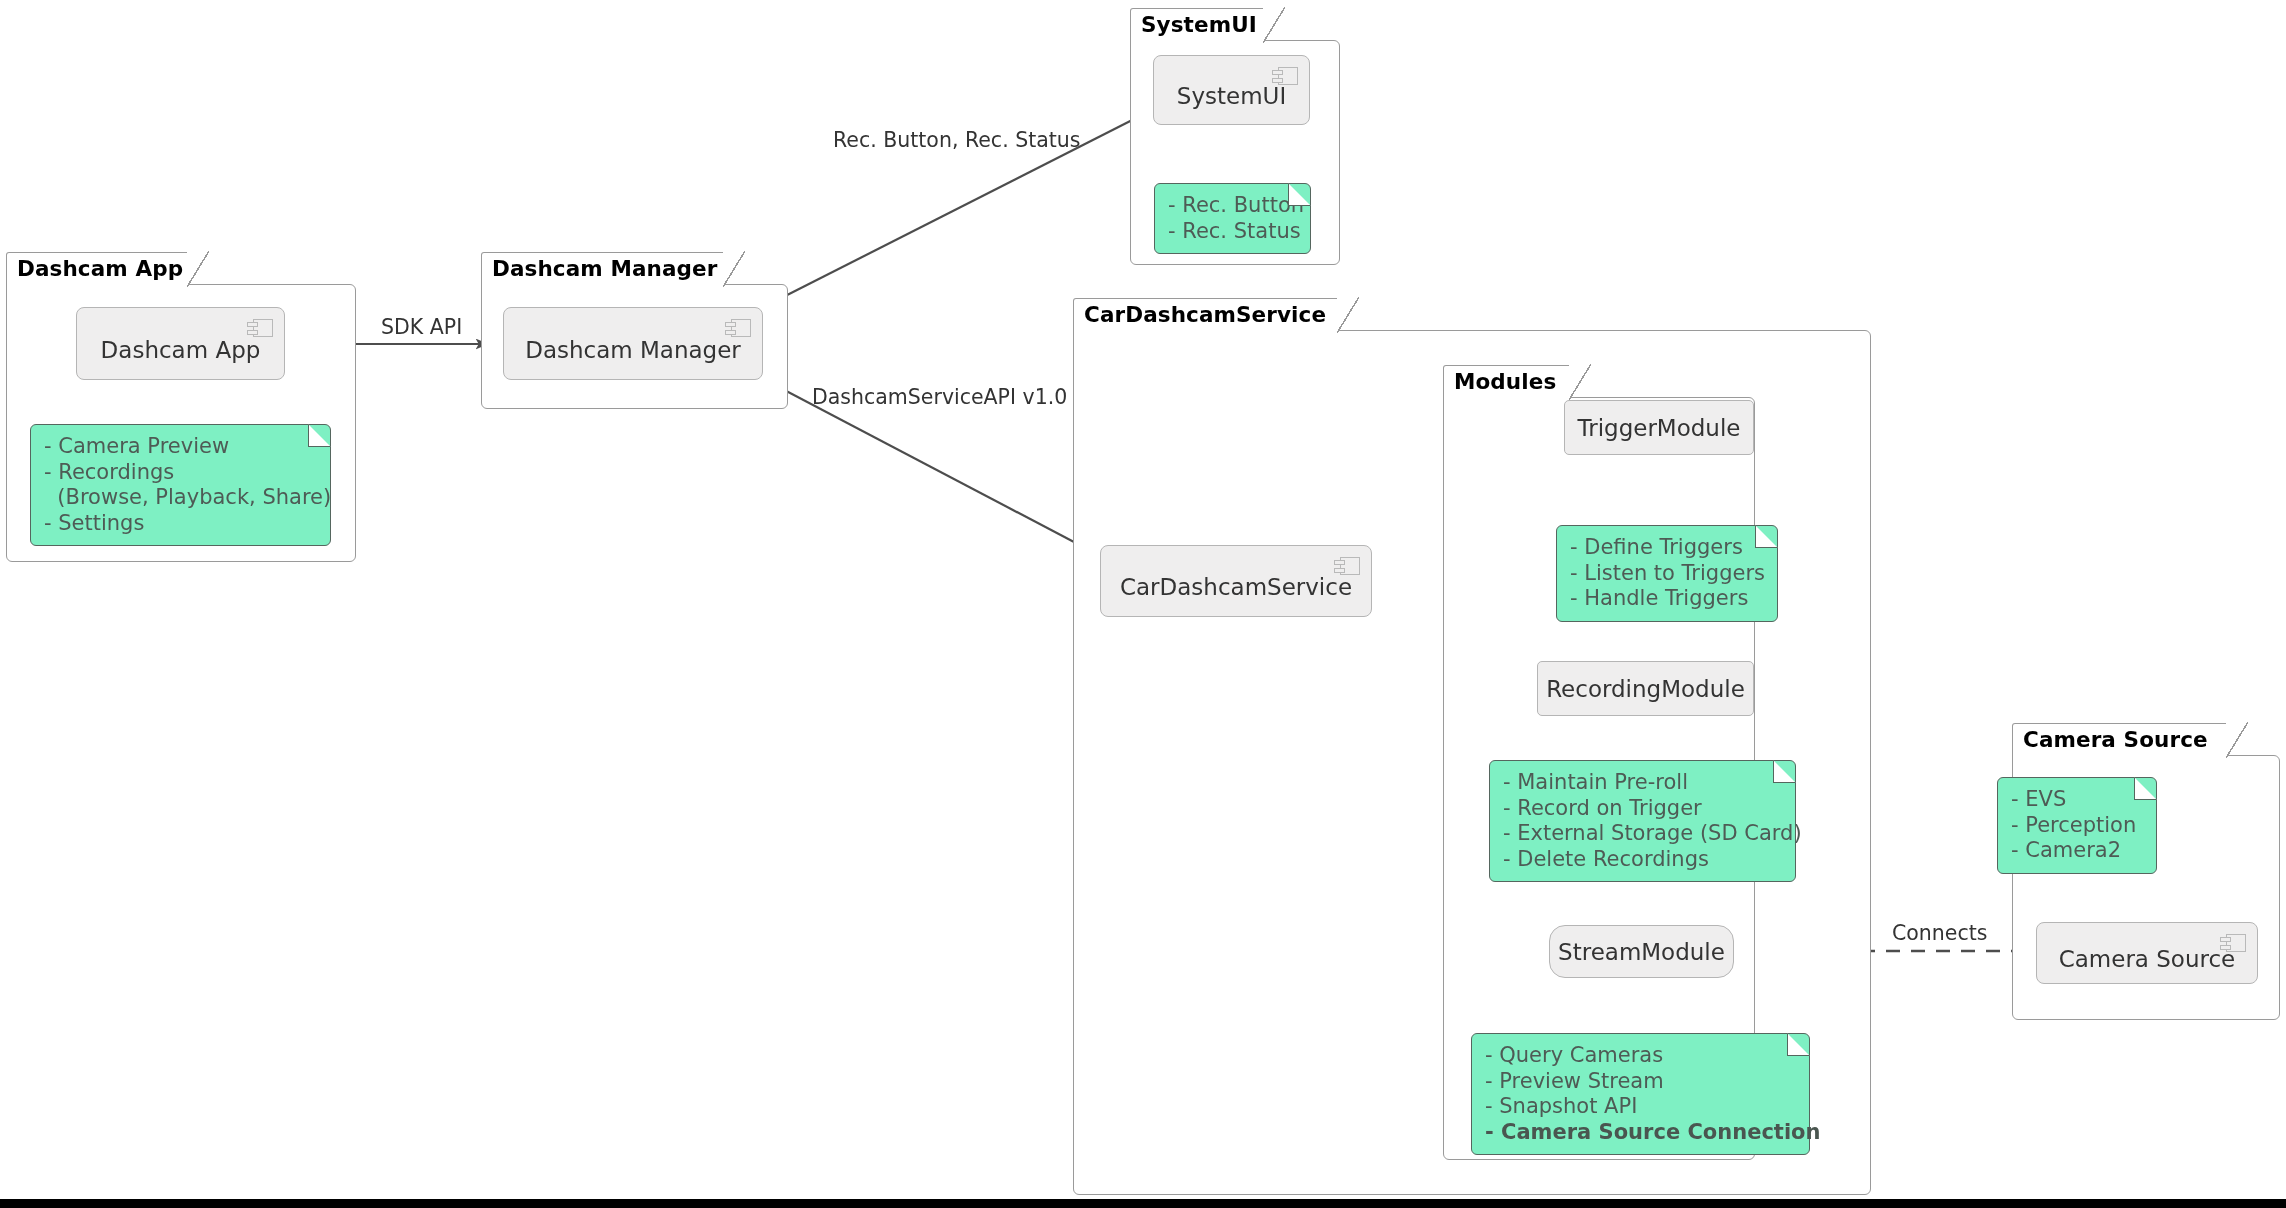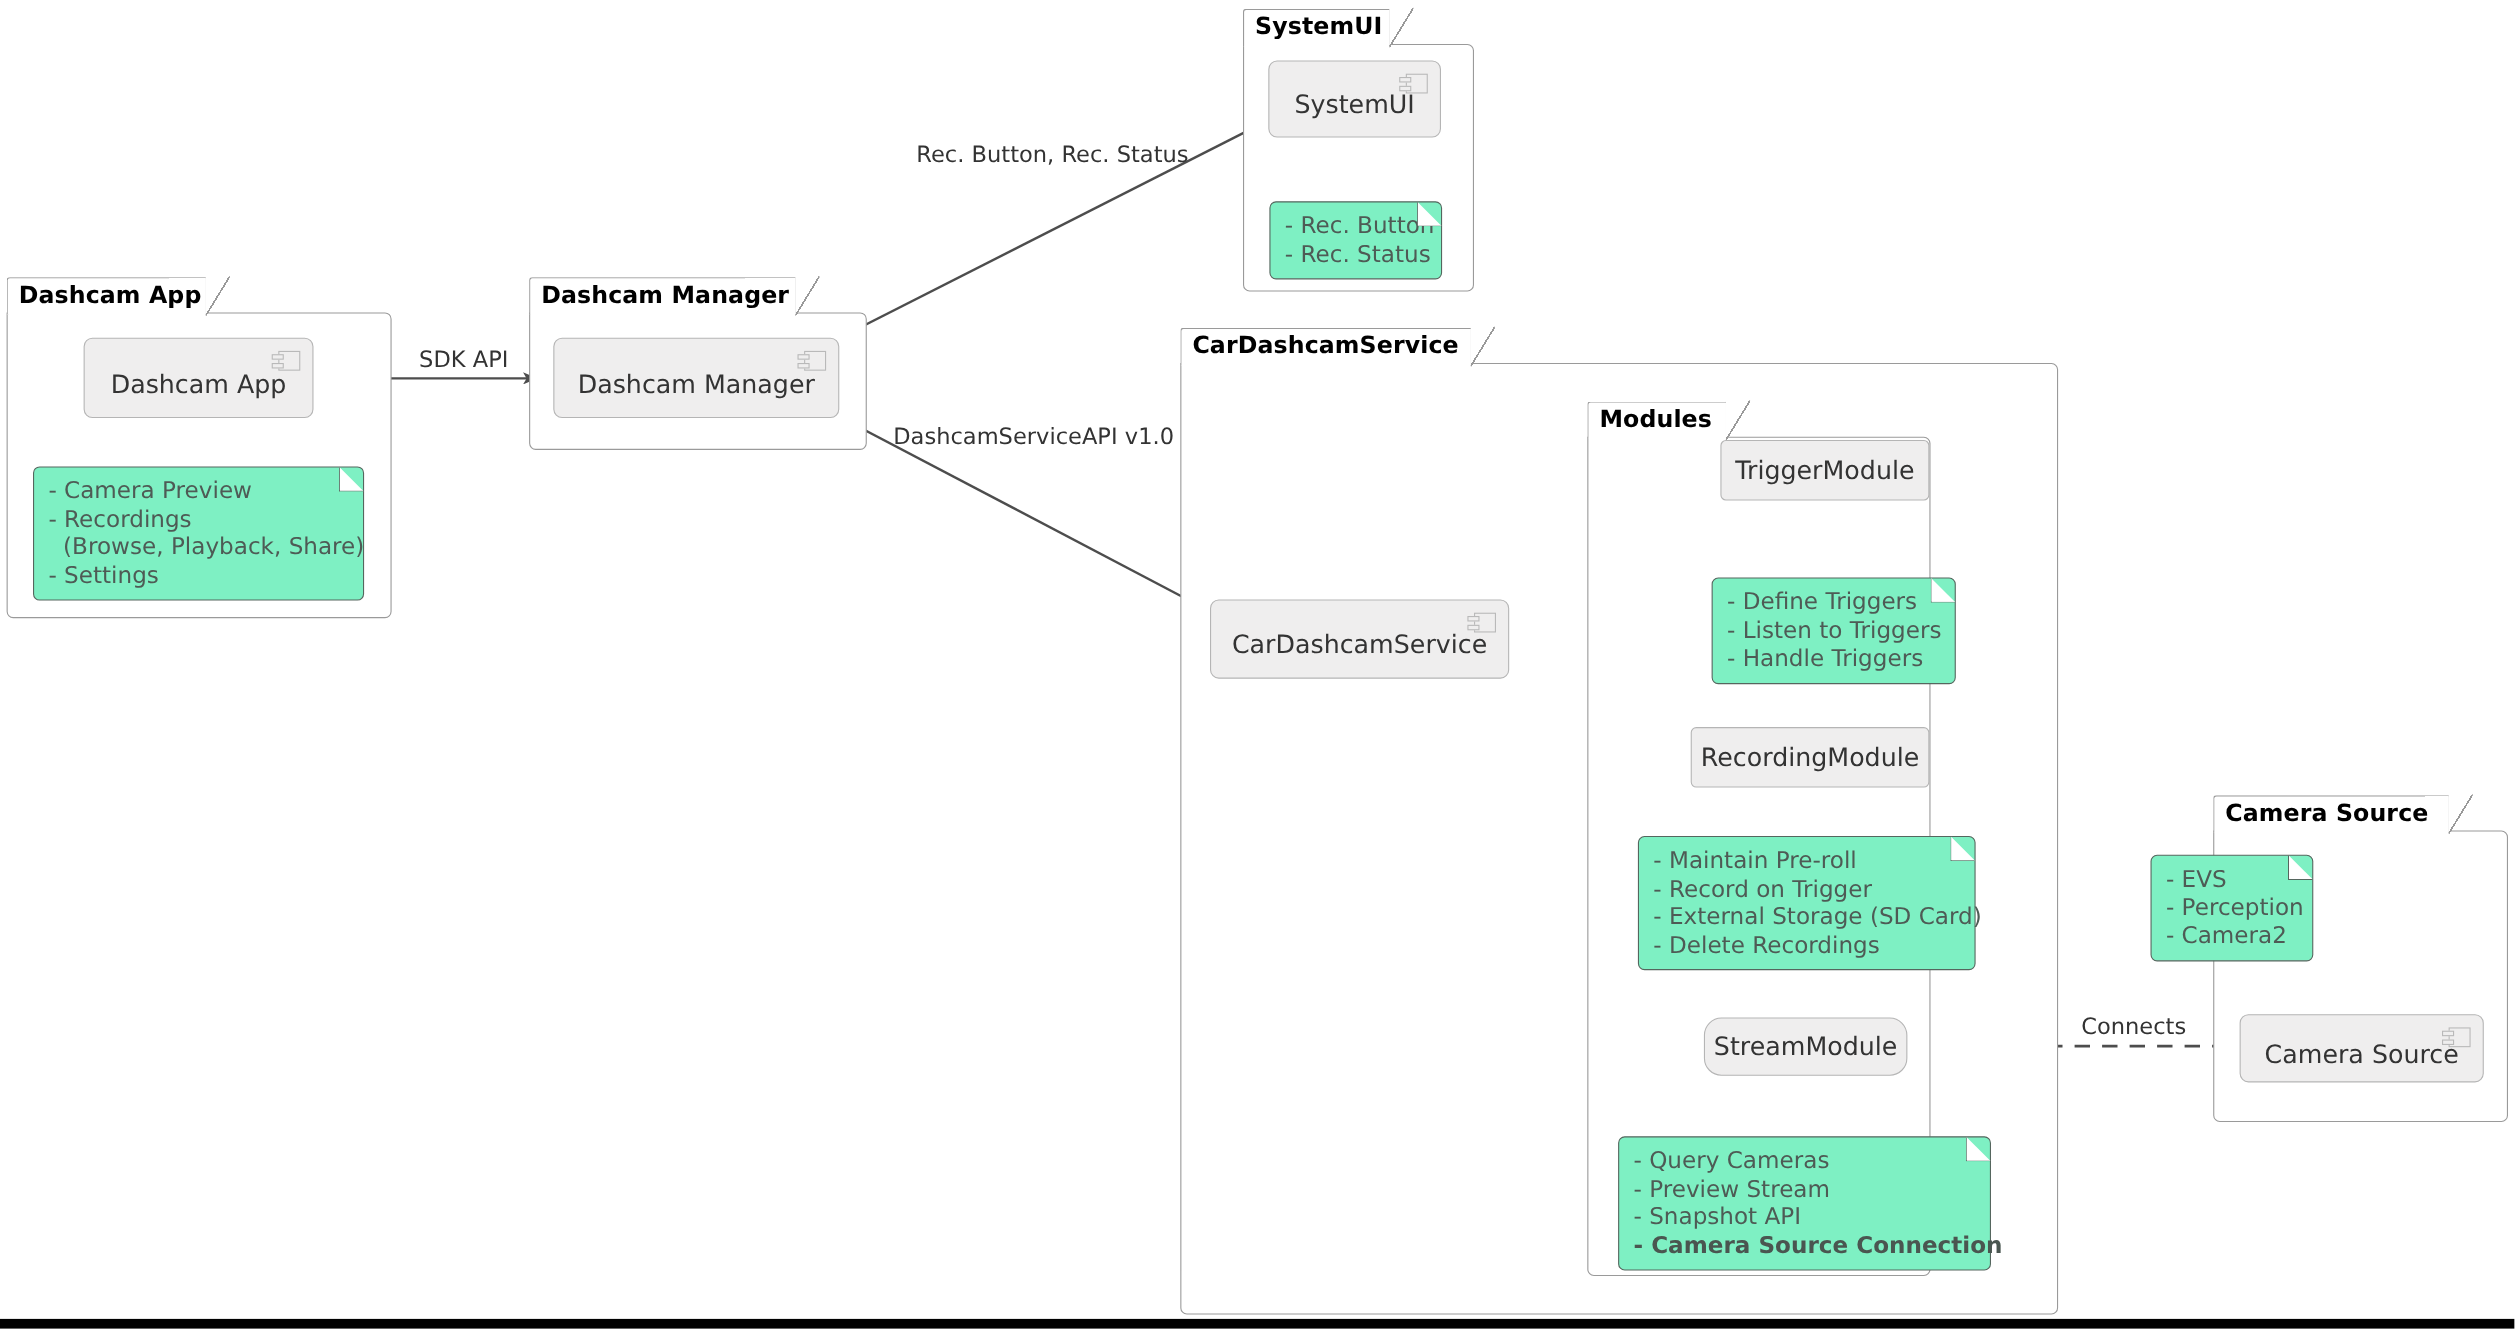--- a/index.html
+++ b/index.html
@@ -340,21 +340,21 @@
     <div class="note-line bold">- Camera Source Connection</div>
   </div>
 
   <div class="pkg" style="left:2012px; top:723px; width:268px; height:297px;">
     <div class="pkg-tab" style="width:215px;">
       <div class="pkg-title">Camera Source</div>
     </div>
     <div class="pkg-body"></div>
   </div>
 
-  <div class="note" style="left:1955px; top:777px; width:148px;">
+  <div class="note" style="left:1997px; top:777px; width:160px;">
     <div class="note-line">- EVS</div>
     <div class="note-line">- Perception</div>
     <div class="note-line">- Camera2</div>
   </div>
 
   <div class="comp" style="left:2036px; top:922px; width:222px; height:62px;">
     <span class="comp-label">Camera Source</span>
     <span class="comp-icon">
       <i class="ci-main"></i>
         <i class="ci-t1"></i>

